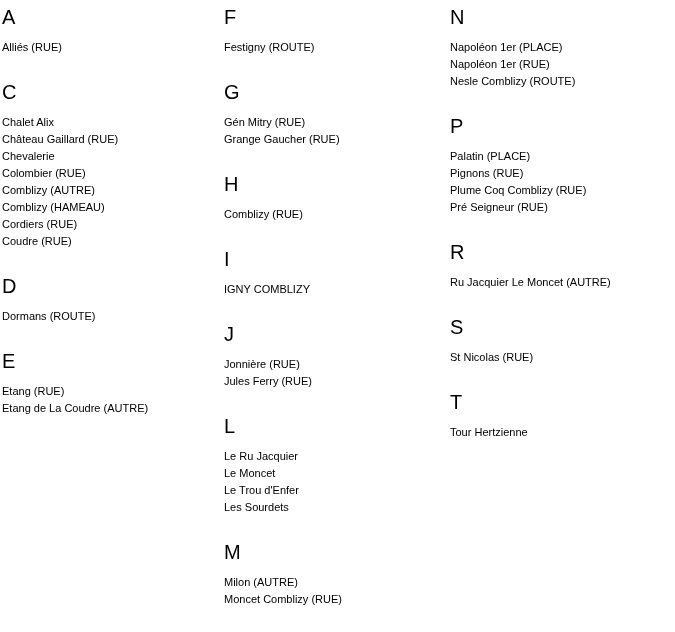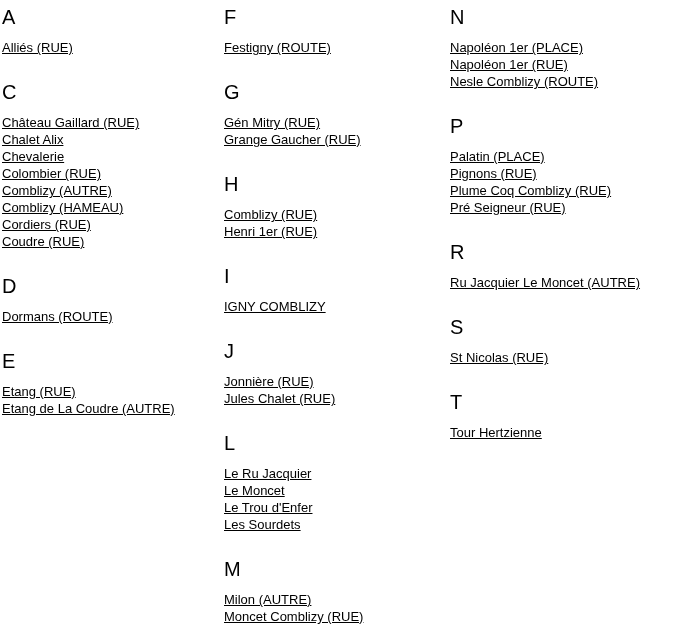--- a/index.html
+++ b/index.html
@@ -26,41 +26,40 @@
     margin: 0 0 24px 0;
   }
   .section-letter {
     font-size: 20px;
     line-height: 24px;
     font-weight: 400;
     margin: 0 0 10px 0;
     letter-spacing: 0.5px;
   }
   .street-entry {
-    font-size: 13px;
+    font-size: 11px;
     line-height: 17px;
     white-space: nowrap;
-    text-decoration: underline;
   }
 </style>
 </head>
 <body>
 
 <div class="index-column col-1">
   <div class="index-section">
     <div class="section-letter">A</div>
     <div class="entries">
       <div class="street-entry">Alliés (RUE)</div>
     </div>
   </div>
   <div class="index-section">
     <div class="section-letter">C</div>
     <div class="entries">
+      <div class="street-entry">Chalet Alix</div>
       <div class="street-entry">Château Gaillard (RUE)</div>
-      <div class="street-entry">Chalet Alix</div>
       <div class="street-entry">Chevalerie</div>
       <div class="street-entry">Colombier (RUE)</div>
       <div class="street-entry">Comblizy (AUTRE)</div>
       <div class="street-entry">Comblizy (HAMEAU)</div>
       <div class="street-entry">Cordiers (RUE)</div>
       <div class="street-entry">Coudre (RUE)</div>
     </div>
   </div>
   <div class="index-section">
     <div class="section-letter">D</div>
@@ -88,34 +87,33 @@
     <div class="section-letter">G</div>
     <div class="entries">
       <div class="street-entry">Gén Mitry (RUE)</div>
       <div class="street-entry">Grange Gaucher (RUE)</div>
     </div>
   </div>
   <div class="index-section">
     <div class="section-letter">H</div>
     <div class="entries">
       <div class="street-entry">Comblizy (RUE)</div>
-      <div class="street-entry">Henri 1er (RUE)</div>
     </div>
   </div>
   <div class="index-section">
     <div class="section-letter">I</div>
     <div class="entries">
       <div class="street-entry">IGNY COMBLIZY</div>
     </div>
   </div>
   <div class="index-section">
     <div class="section-letter">J</div>
     <div class="entries">
       <div class="street-entry">Jonnière (RUE)</div>
-      <div class="street-entry">Jules Chalet (RUE)</div>
+      <div class="street-entry">Jules Ferry (RUE)</div>
     </div>
   </div>
   <div class="index-section">
     <div class="section-letter">L</div>
     <div class="entries">
       <div class="street-entry">Le Ru Jacquier</div>
       <div class="street-entry">Le Moncet</div>
       <div class="street-entry">Le Trou d'Enfer</div>
       <div class="street-entry">Les Sourdets</div>
     </div>

